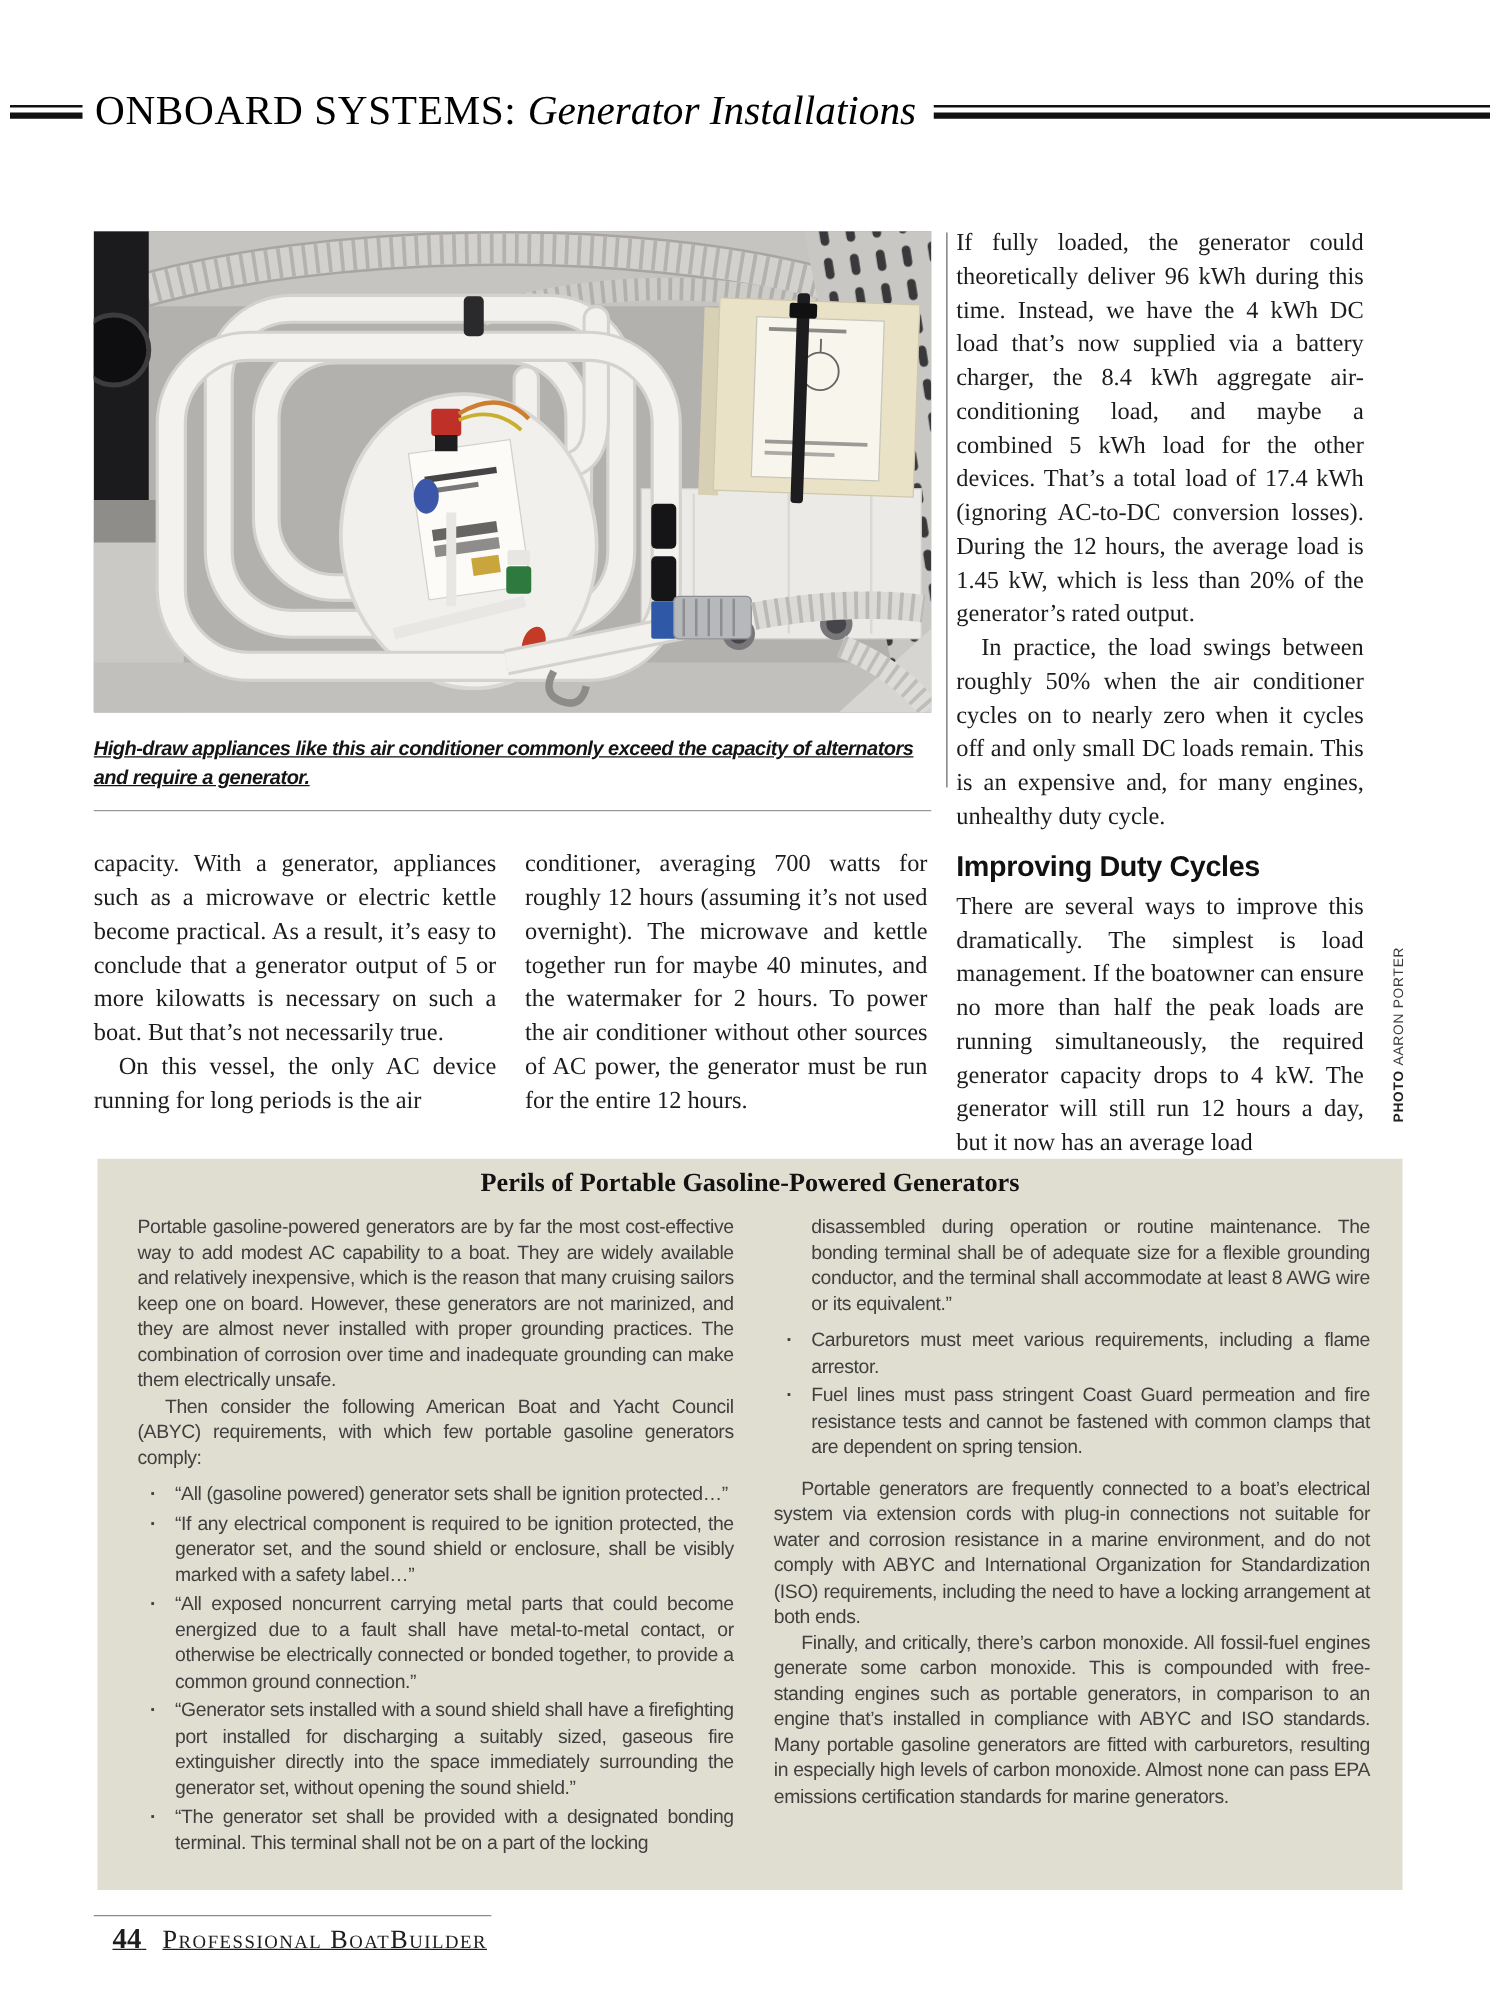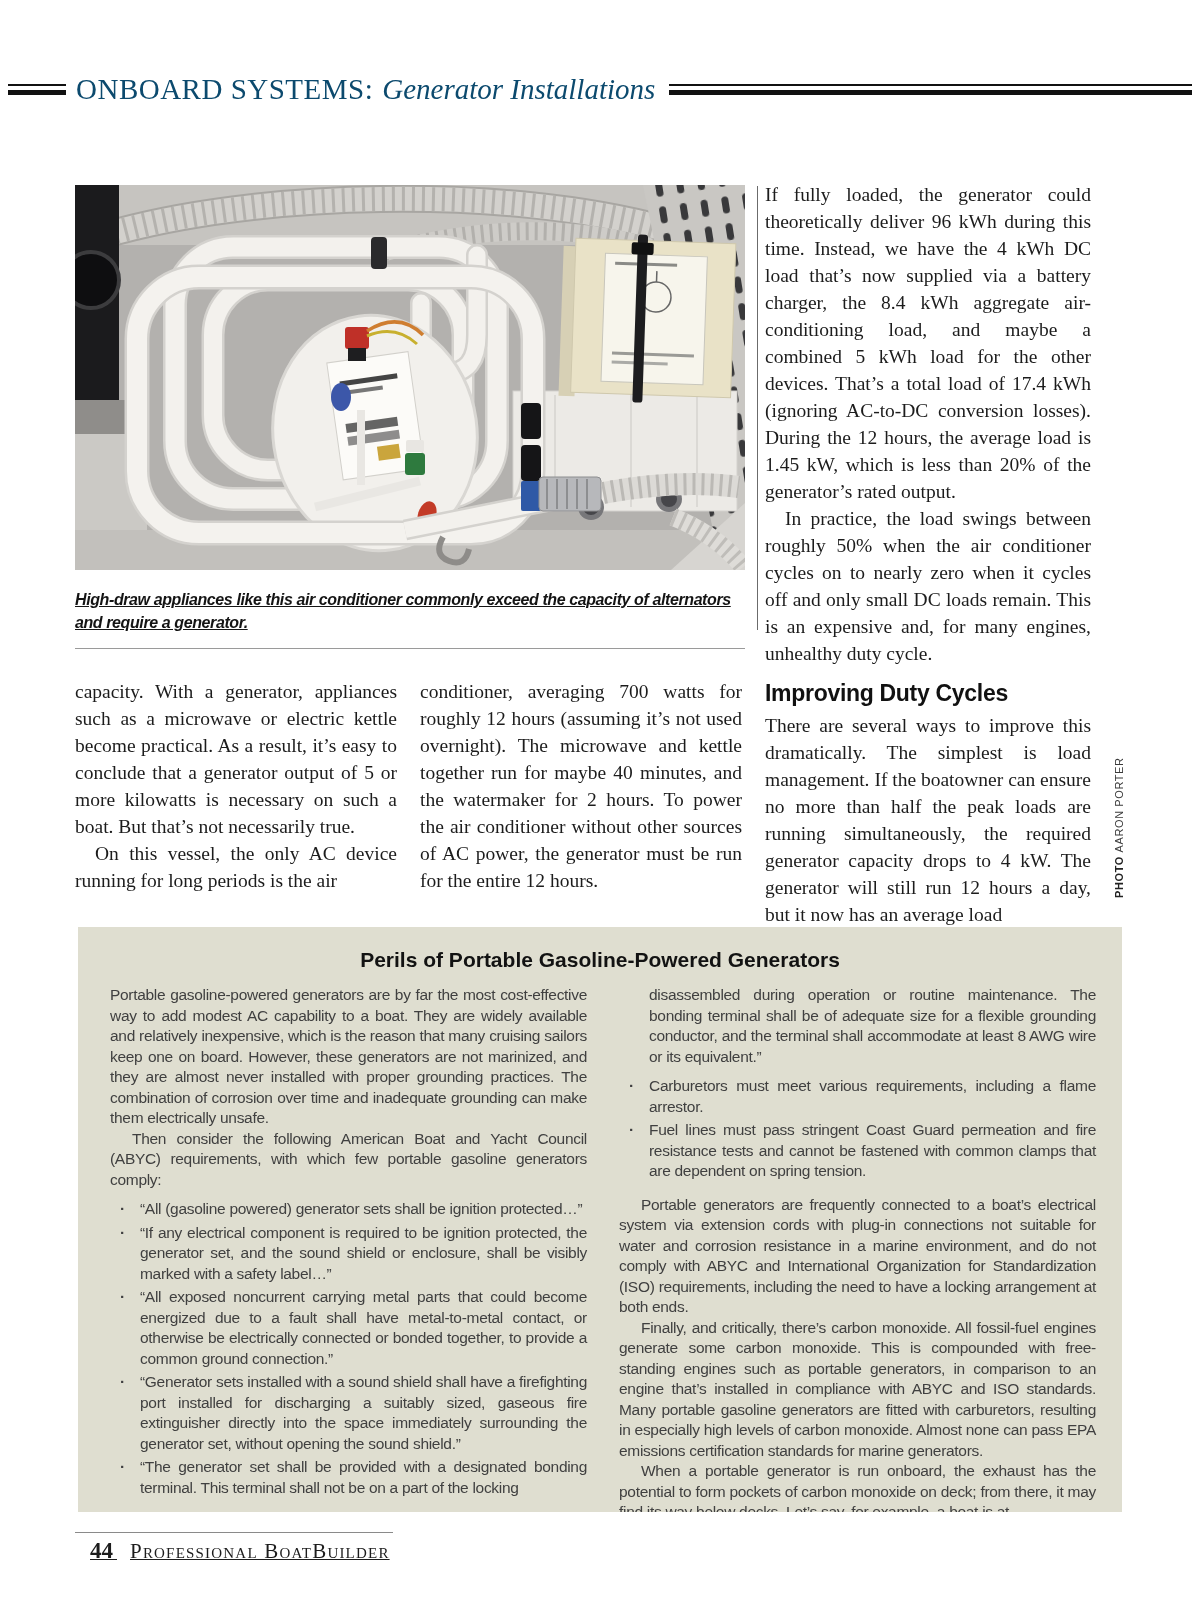--- a/index.html
+++ b/index.html
@@ -4,21 +4,21 @@
 <style>
   html,body{margin:0;padding:0;background:#ffffff;}
   .page{position:relative;width:1200px;height:1606px;background:#ffffff;
         font-family:"Liberation Serif",serif;color:#1c1c1c;overflow:hidden;}
 
   
   .header{position:absolute;left:8px;top:72px;width:1184px;display:flex;align-items:center;}
   .dlines{height:4px;border-top:2px solid #111;border-bottom:5px solid #111;}
   .dlines.left{width:58px;}
   .dlines.right{flex:1;}
-  .header-text{margin:0 14px 0 10px;font-size:29px;line-height:34px;white-space:nowrap;color:#0c4a6e;}
+  .header-text{margin:0 14px 0 10px;font-size:33px;line-height:34px;white-space:nowrap;color:#000000;}
   .kicker{letter-spacing:.5px;}
   .kicker-italic{font-style:italic;margin-left:9px;}
 
   
   .photo-wrap{position:absolute;left:75px;top:185px;width:670px;height:385px;background:#b3b1ae;}
   .vrule{position:absolute;left:757px;top:186px;width:1px;height:444px;background:#6b6b6b;}
   .caption{position:absolute;left:75px;top:588px;width:660px;margin:0;
            font-family:"Liberation Sans",sans-serif;font-weight:bold;font-style:italic;
            font-size:16px;line-height:23px;letter-spacing:-0.4px;color:#141414;text-decoration:underline;}
   .caption-rule{position:absolute;left:75px;top:648px;width:670px;border-top:1px solid #9a9a9a;}
@@ -34,22 +34,22 @@
            margin:13px 0 5px;text-align:left;letter-spacing:-0.3px;color:#111;}
 
   
   .credit{position:absolute;left:1113px;top:748px;height:150px;
           writing-mode:vertical-rl;transform:rotate(180deg);
           font-family:"Liberation Sans",sans-serif;font-size:11px;letter-spacing:.6px;color:#3a3a3a;}
   .credit b{font-weight:bold;color:#222;}
 
   
   .sidebar{position:absolute;left:78px;top:927px;width:1044px;height:585px;background:#dfded0;overflow:hidden;}
-  .sidebar-title{margin:0;padding-top:21px;text-align:center;
-                 font-family:Liberation Sans, sans-serif;font-weight:bold;font-size:21px;color:#121212;}
+  .sidebar-title{margin:0;padding-top:7px;text-align:center;
+                 font-family:Liberation Serif, serif;font-weight:bold;font-size:21px;color:#121212;}
   .sidebar-cols{display:flex;gap:32px;padding:13px 26px 0 32px;
                 font-family:"Liberation Sans",sans-serif;font-size:15.5px;line-height:20.5px;
                 letter-spacing:-0.3px;text-align:justify;color:#404040;}
   .scol{flex:1;min-width:0;}
   .scol p{margin:0;}
   .sp-indent{text-indent:22px;}
   .gap-top{margin-top:13px !important;}
   ul.bullets{list-style:none;margin:9px 0 0 0;padding:0;}
   ul.bullets li{position:relative;padding-left:30px;margin-top:3px;}
   ul.bullets li::before{content:"\00B7";position:absolute;left:10px;top:0;font-weight:bold;}
@@ -215,21 +215,20 @@
         </ul>
       </div>
       <div class="scol">
         <p class="continuation">disassembled during operation or routine maintenance. The bonding terminal shall be of adequate size for a flexible grounding conductor, and the terminal shall accommodate at least 8 AWG wire or its equivalent.”</p>
         <ul class="bullets">
           <li>Carburetors must meet various requirements, including a flame arrestor.</li>
           <li>Fuel lines must pass stringent Coast Guard permeation and fire resistance tests and cannot be fastened with common clamps that are dependent on spring tension.</li>
         </ul>
         <p class="sp-indent gap-top">Portable generators are frequently connected to a boat’s electrical system via extension cords with plug-in connections not suitable for water and corrosion resistance in a marine environment, and do not comply with ABYC and International Organization for Standardization (ISO) requirements, including the need to have a locking arrangement at both ends.</p>
         <p class="sp-indent">Finally, and critically, there’s carbon monoxide. All fossil-fuel engines generate some carbon monoxide. This is compounded with free-standing engines such as portable generators, in comparison to an engine that’s installed in compliance with ABYC and ISO standards. Many portable gasoline generators are fitted with carburetors, resulting in especially high levels of carbon monoxide. Almost none can pass EPA emissions certification standards for marine generators.</p>
-        <p class="sp-indent">When a portable generator is run onboard, the exhaust has the potential to form pockets of carbon monoxide on deck; from there, it may find its way below decks. Let’s say, for example, a boat is at</p>
       </div>
     </div>
   </section>
 
   <div class="footer-rule"></div>
   <footer class="footer">
     <span class="pagenum">44</span>
     <span class="mag">Professional BoatBuilder</span>
   </footer>
 

